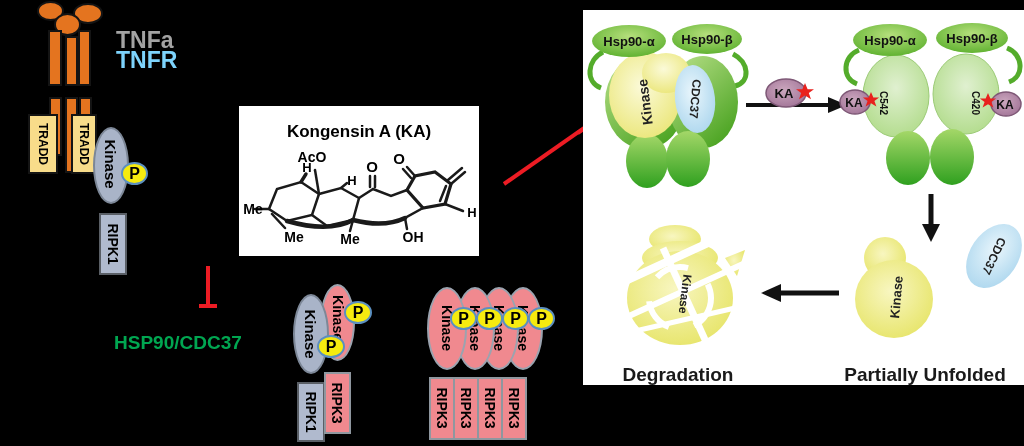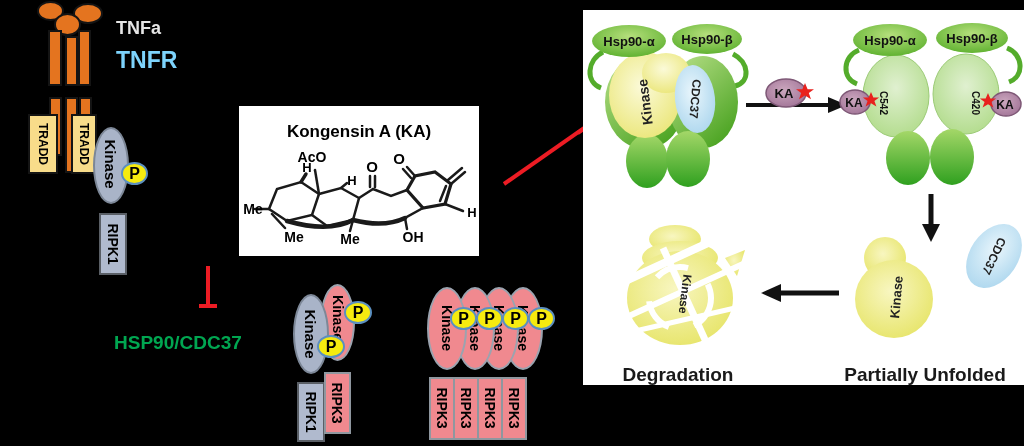--- a/index.html
+++ b/index.html
@@ -32,21 +32,21 @@
   <div class="tnf-oval" style="left:73px;top:3px;width:30px;height:21px;"></div>
   <div class="tnf-oval" style="left:54px;top:13px;width:27px;height:23px;"></div>
 
   <div class="stalk" style="left:48px;top:30px;width:14px;height:56px;"></div>
   <div class="stalk" style="left:78px;top:30px;width:13px;height:56px;"></div>
   <div class="stalk" style="left:65px;top:36px;width:13px;height:50px;"></div>
   <div class="stalk" style="left:49px;top:97px;width:13px;height:59px;"></div>
   <div class="stalk" style="left:79px;top:97px;width:13px;height:59px;"></div>
   <div class="stalk" style="left:65px;top:97px;width:13px;height:76px;"></div>
 
-  <div class="hlabel" style="left:116px;top:18px;font-size:18px;color:#e5e5e5;">TNFa</div>
+  <div class="hlabel" style="left:116px;top:27px;font-size:23px;color:#a3a3a3;">TNFa</div>
   <div class="hlabel" style="left:116px;top:47px;font-size:23px;color:#7dd3fc;">TNFR</div>
 
   <div class="tradd" style="left:28px;top:114px;width:30px;height:60px;"></div>
   <span class="vl" style="left:43px;top:144px;font-size:12px;">TRADD</span>
   <div class="tradd" style="left:71px;top:114px;width:26px;height:60px;"></div>
   <span class="vl" style="left:84px;top:144px;font-size:12px;">TRADD</span>
 
   <div class="gray-ellipse" style="left:93px;top:127px;width:36px;height:77px;"></div>
   <span class="vl" style="left:110px;top:164px;font-size:15px;">Kinase</span>
   <div class="p-circle" style="left:121px;top:162px;width:27px;height:23px;">

